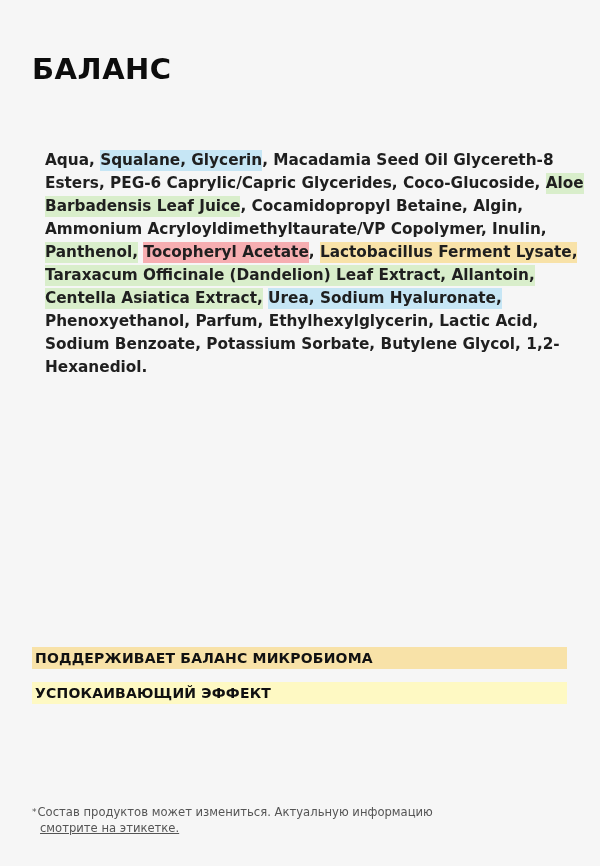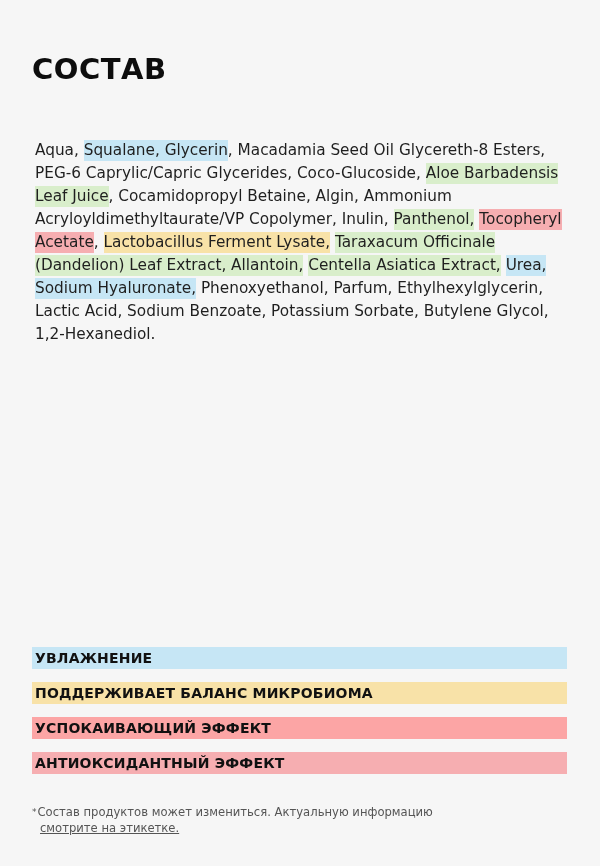--- a/index.html
+++ b/index.html
@@ -26,21 +26,22 @@
     margin: 0;
   }
   .ingredients {
     position: absolute;
     left: 32px;
     top: 136px;
     width: 540px;
     font-size: 15.3px;
     line-height: 23px;
     color: #1f1f1f;
-    margin: 3px;
+    margin: 13px;
+    font-weight: bold;
   }
   .hl {
     padding: 1px 0 2px 0;
   }
 
   .legend {
     position: absolute;
     left: 32px;
     top: 647px;
     width: 535px;
@@ -73,35 +74,29 @@
     margin-right: 1px;
   }
   .footnote .indent {
     padding-left: 8px;
     text-decoration: underline;
   }
 </style>
 </head>
 <body>
 
-<h1 class="title">СОСТАВ</h1>
+<h1 class="title">БАЛАНС</h1>
 
 <p class="ingredients">Aqua, <span class="hl" style="background: rgb(198, 230, 245);">Squalane, Glycerin</span>, Macadamia Seed Oil Glycereth-8 Esters, PEG-6 Caprylic/Capric Glycerides, Coco-Glucoside, <span class="hl" style="background: rgb(217, 238, 203);">Aloe Barbadensis Leaf Juice</span>, Cocamidopropyl Betaine, Algin, Ammonium Acryloyldimethyltaurate/VP Copolymer, Inulin, <span class="hl" style="background: rgb(217, 238, 203);">Panthenol,</span> <span class="hl" style="background: rgb(246, 174, 177);">Tocopheryl Acetate</span>, <span class="hl" style="background: rgb(248, 226, 168);">Lactobacillus Ferment Lysate,</span> <span class="hl" style="background: rgb(217, 238, 203);">Taraxacum Officinale (Dandelion) Leaf Extract, Allantoin,</span> <span class="hl" style="background: rgb(217, 238, 203);">Centella Asiatica Extract,</span> <span class="hl" style="background: rgb(198, 230, 245);">Urea, Sodium Hyaluronate,</span> Phenoxyethanol, Parfum, Ethylhexylglycerin, Lactic Acid, Sodium Benzoate, Potassium Sorbate, Butylene Glycol, 1,2-Hexanediol.</p>
 
 <div class="legend">
-  <div class="legend-bar" style="background: rgb(198, 230, 245);">
-    <span>УВЛАЖНЕНИЕ</span>
-  </div>
   <div class="legend-bar" style="background: rgb(248, 226, 168); text-align: center;">
     <span>ПОДДЕРЖИВАЕТ БАЛАНС МИКРОБИОМА</span>
   </div>
-  <div class="legend-bar" style="background: #fca5a5;">
+  <div class="legend-bar" style="background: #fef9c3;">
     <span>УСПОКАИВАЮЩИЙ ЭФФЕКТ</span>
-  </div>
-  <div class="legend-bar" style="background: rgb(246, 174, 177);">
-    <span>АНТИОКСИДАНТНЫЙ ЭФФЕКТ</span>
   </div>
 </div>
 
 <p class="footnote">
   <span class="star">*</span><span>Состав продуктов может измениться. Актуальную информацию</span><br>
   <span class="indent">смотрите на этикетке.</span>
 </p>
 
 </body></html>

